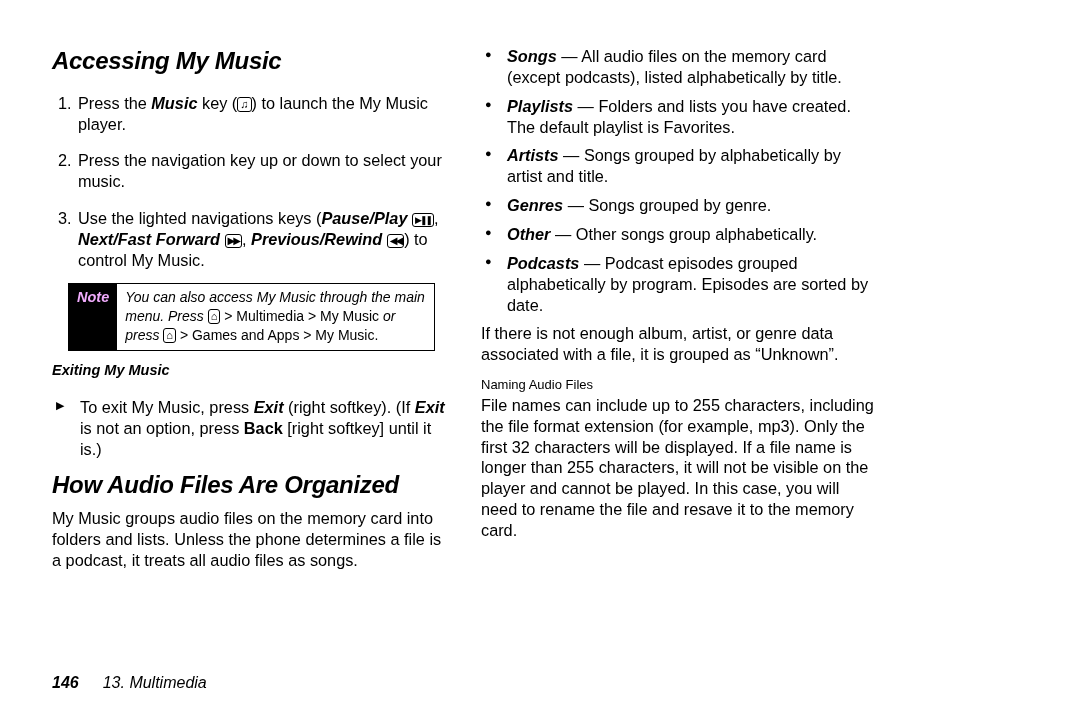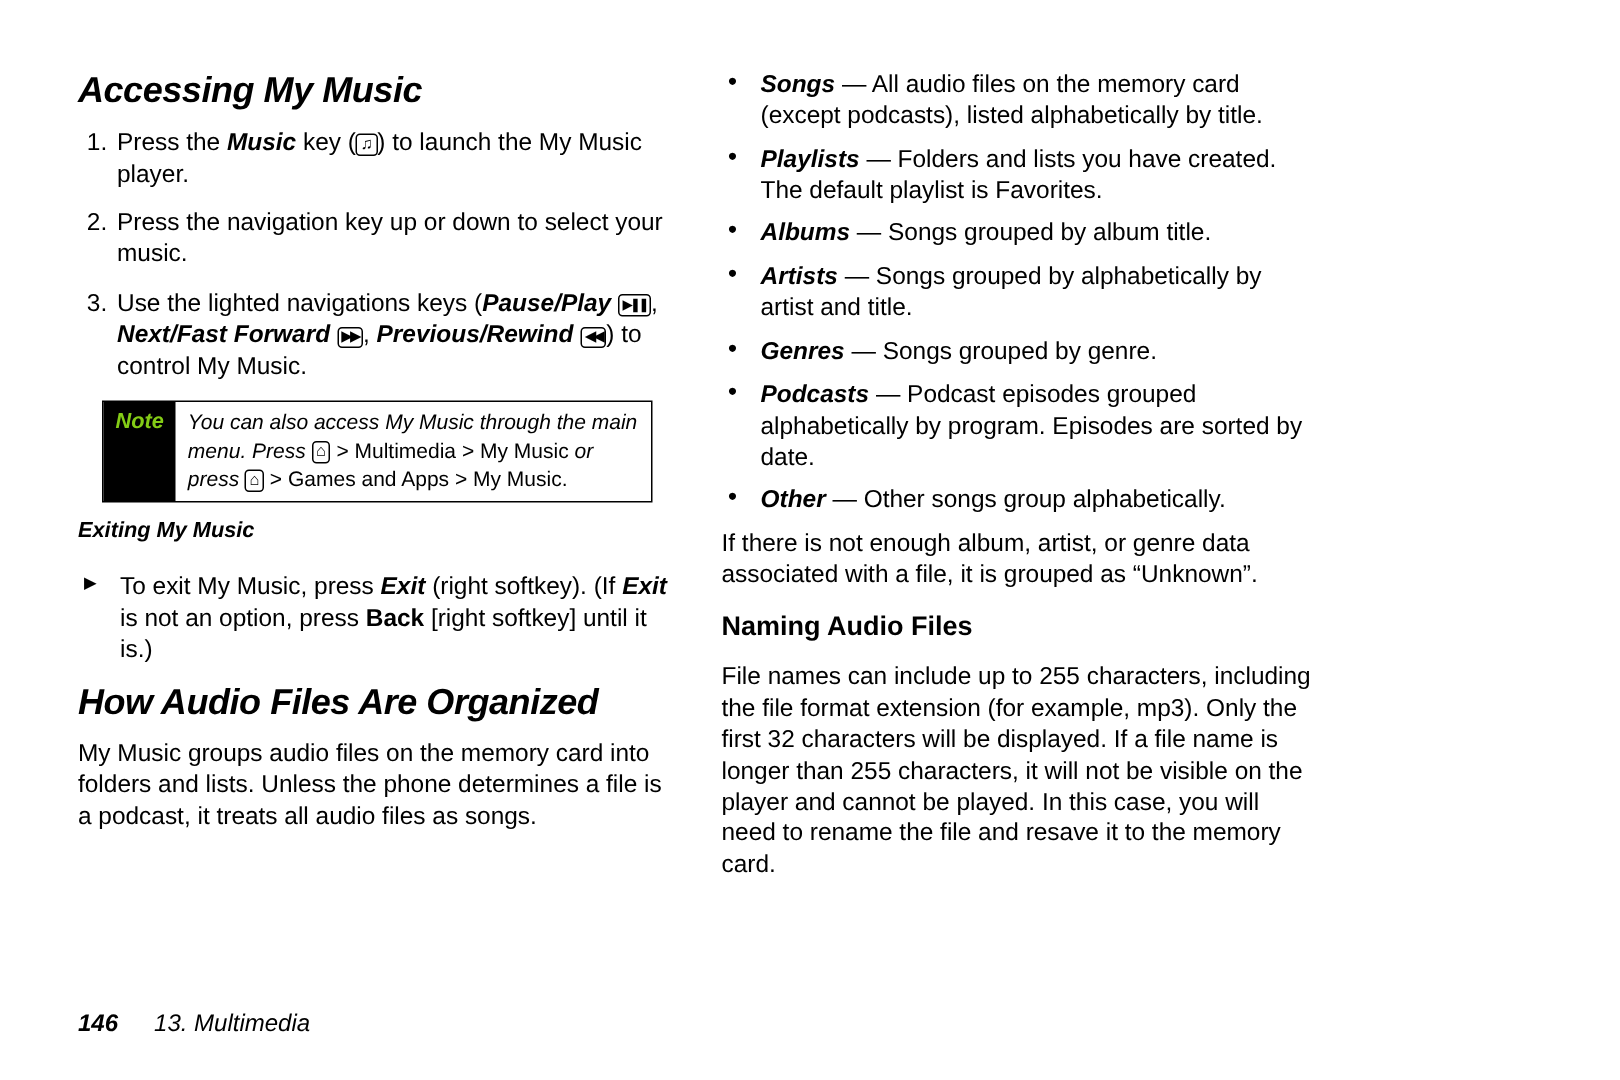--- a/index.html
+++ b/index.html
@@ -1,34 +1,34 @@
 <!DOCTYPE html>
 <html><head>
 <meta charset="utf-8">
 <style>
   * { box-sizing: border-box; margin: 0; padding: 0; }
   html, body { width: 1080px; height: 720px; background: #fff; font-family: Arial, Helvetica, sans-serif; color: #000; }
   .page { display: flex; flex-direction: row; width: 952px; height: 720px; padding: 46px 42px 28px 52px; position: relative; }
   .col { width: 486px; margin-right: 30px; font-size: 16.3px; line-height: 1.28; }
   .col:last-child { margin-right: 0; }
   h2.italic { font-size: 24px; font-style: italic; font-weight: bold; margin-bottom: 8px; letter-spacing: -0.3px; }
-  h3.sub { font-size: 18px; font-weight: bold; margin-top: 4px; margin-bottom: 12px; }
+  h3.sub { font-size: 13px; font-weight: normal; margin-top: 4px; margin-bottom: 1px; }
   h4.mini { font-size: 14.5px; font-style: italic; font-weight: bold; margin: 10px 0 6px 0; }
   ol.steps { list-style: decimal; padding-left: 22px; margin-left: 2px; }
-  ol.steps li { margin-bottom: 12px; padding-left: 2px; }
+  ol.steps li { margin-bottom: 12px; padding-left: 2px; margin-top: 16px; }
   ul.bullets { list-style: none; padding-left: 22px; }
   ul.bullets li { position: relative; margin-bottom: 8px; padding-left: 4px; }
   ul.bullets li:before { content: "●"; position: absolute; left: -18px; top: 1px; font-size: 11px; }
   ul.tri { list-style: none; padding-left: 22px; }
   ul.tri li { position: relative; margin-bottom: 10px; padding-left: 6px; margin-top: 17px; }
   ul.tri li:before { content: "▶"; position: absolute; left: -18px; top: 1px; font-size: 11px; }
   .bi { font-weight: bold; font-style: italic; }
   .b { font-weight: bold; }
   .notebox { border: 1px solid #000; display: flex; margin: 2px 16px 10px 16px; }
-  .notebox .label { background: #000; color: #84cc16; font-style: italic; font-weight: bold; padding: 4px 8px; font-size: 14.5px; display: flex; align-items: flex-start; }
+  .notebox .label { background: #000; color: #f0abfc; font-style: italic; font-weight: bold; padding: 4px 8px; font-size: 14.5px; display: flex; align-items: flex-start; }
   .notebox .body { font-size: 14px; font-style: italic; padding: 4px 8px 6px 8px; line-height: 1.35; }
   .notebox .body .up { font-style: normal; }
   p.para { margin-bottom: 12px; }
   .footer { position: absolute; bottom: 28px; left: 52px; font-size: 16px; font-style: italic; }
   .footer .pg { font-weight: bold; margin-right: 24px; }
   .keyicon { display: inline-block; border: 1px solid #000; border-radius: 3px; font-size: 10px; line-height: 12px; padding: 0 2px; vertical-align: 1px; font-style: normal; font-weight: normal; }
   .keyicon.ff:before { content: "▶▶"; letter-spacing: -2px; }
   .keyicon.rw:before { content: "◀◀"; letter-spacing: -2px; }
   .keyicon.pp:before { content: "▶❚❚"; letter-spacing: -2px; font-size: 9px; }
   .keyicon.menu:before { content: "⌂"; font-size: 11px; }
@@ -67,25 +67,24 @@
     </ul>
 
     <h2 class="italic" style="margin-top:8px">How Audio Files Are Organized</h2>
     <p class="para">My Music groups audio files on the memory card into folders and lists. Unless the phone determines a file is a podcast, it treats all audio files as songs.</p>
   </div>
 
   <div class="col">
     <ul class="bullets">
       <li><span class="bi">Songs</span><span> — All audio files on the memory card (except podcasts), listed alphabetically by title.</span></li>
       <li><span class="bi">Playlists</span><span> — Folders and lists you have created. The default playlist is Favorites.</span></li>
-      <li><span class="bi">Albums</span><span> — Songs grouped by album title.</span></li>
       <li><span class="bi">Artists</span><span> — Songs grouped by alphabetically by artist and title.</span></li>
       <li><span class="bi">Genres</span><span> — Songs grouped by genre.</span></li>
+      <li><span class="bi">Other</span><span> — Other songs group alphabetically.</span></li>
       <li><span class="bi">Podcasts</span><span> — Podcast episodes grouped alphabetically by program. Episodes are sorted by date.</span></li>
-      <li><span class="bi">Other</span><span> — Other songs group alphabetically.</span></li>
     </ul>
     <p class="para">If there is not enough album, artist, or genre data associated with a file, it is grouped as “Unknown”.</p>
 
     <h3 class="sub">Naming Audio Files</h3>
     <p class="para">File names can include up to 255 characters, including the file format extension (for example, mp3). Only the first 32 characters will be displayed. If a file name is longer than 255 characters, it will not be visible on the player and cannot be played. In this case, you will need to rename the file and resave it to the memory card.</p>
   </div>
 
   <div class="footer">
     <span class="pg">146</span><span>13. Multimedia</span>
   </div>

